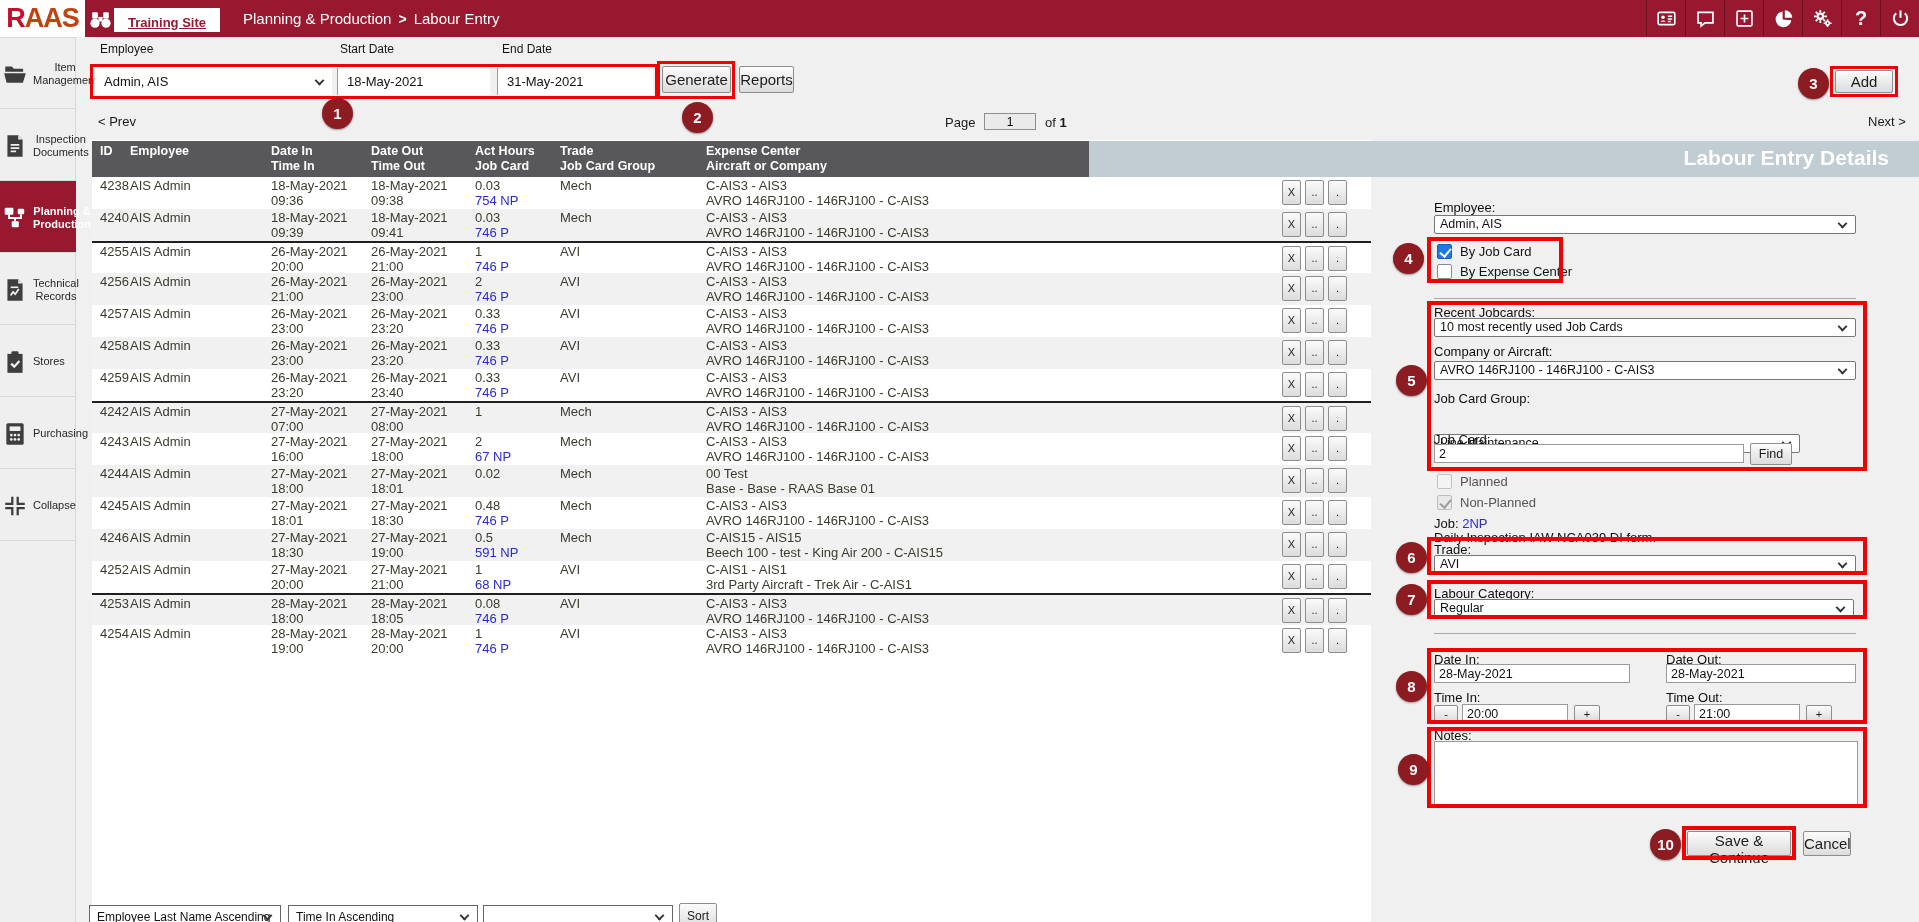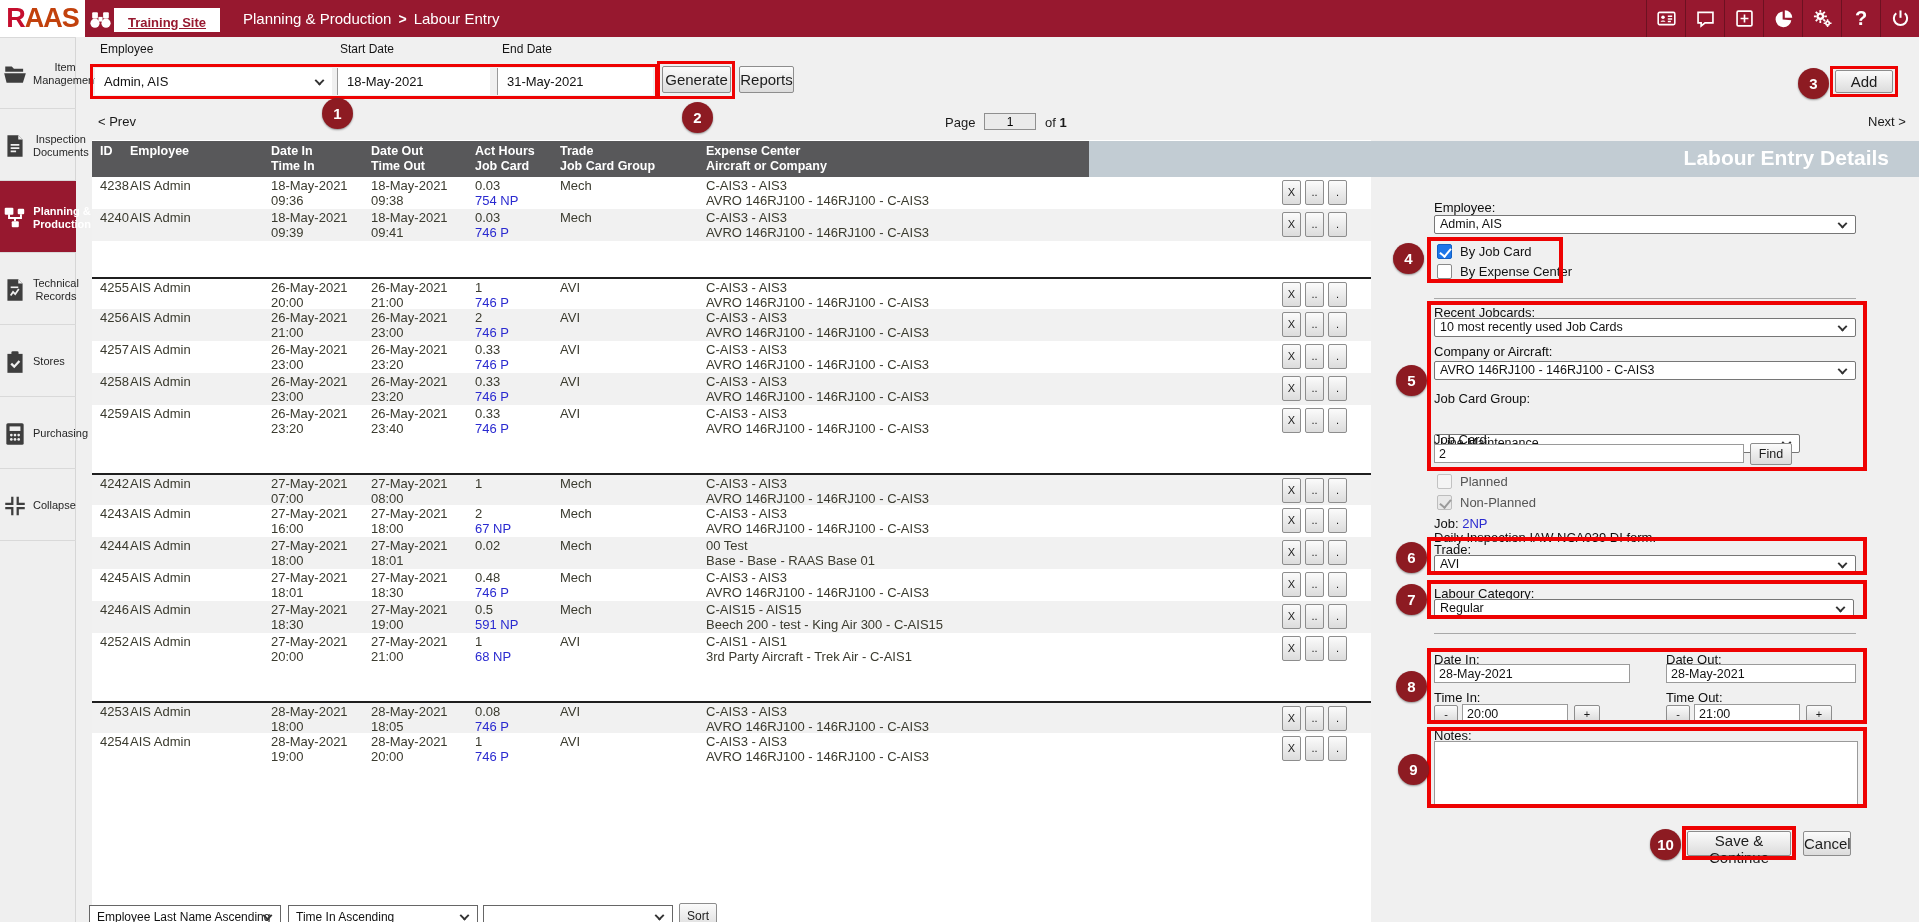--- a/index.html
+++ b/index.html
@@ -47,21 +47,21 @@
   
   .pager-txt{position:absolute;font-size:13px;color:#1a1a1a;cursor:pointer;}
   #page-input{position:absolute;width:52px;height:17px;background:#eaeaea;border:1px solid #8f8f8f;font-size:12px;text-align:center;font-family:"Liberation Sans",sans-serif;}
   
   #content-bg{position:absolute;left:92px;top:140px;width:1279px;height:782px;background:#fff;}
   #thead{position:absolute;left:92px;top:141px;width:997px;height:36px;background:var(--thead);color:#fff;z-index:2;}
   #thead .hc{position:absolute;top:3px;font-size:12.5px;font-weight:bold;line-height:15px;white-space:pre-line;}
   #tbody{position:absolute;left:92px;top:177px;width:1279px;z-index:2;}
   .trow{position:relative;height:32px;background:#fff;}
   .trow:nth-child(even){background:#f1f1f1;}
-  .trow.gs{border-top:2px solid #1f1f1f;margin-top:36px;}
+  .trow.gs{border-top:2px solid #1f1f1f;}
   .c{position:absolute;top:1px;font-size:13px;line-height:15px;color:#3a3a2e;white-space:nowrap;}
   .c .l2{display:block;}
   .c .l2.link{color:var(--link);cursor:pointer;}
   .col-id{left:8px;width:30px;}
   .col-emp{left:38px;width:140px;}
   .col-din{left:179px;width:98px;}
   .col-dout{left:279px;width:102px;}
   .col-act{left:383px;width:83px;}
   .col-trade{left:468px;width:144px;}
   .col-exp{left:614px;width:565px;}
@@ -422,21 +422,21 @@
           <button class="btn">.</button>
         </div>
       </div>
       <div class="trow">
         <div class="c col-id"><span class="l1">4246</span></div>
         <div class="c col-emp"><span class="l1">AIS Admin</span></div>
         <div class="c col-din"><span class="l1">27-May-2021</span><span class="l2">18:30</span></div>
         <div class="c col-dout"><span class="l1">27-May-2021</span><span class="l2">19:00</span></div>
         <div class="c col-act"><span class="l1">0.5</span><span class="l2 link">591 NP</span></div>
         <div class="c col-trade"><span class="l1">Mech</span></div>
-        <div class="c col-exp"><span class="l1">C-AIS15 - AIS15</span><span class="l2">Beech 200 - test - King Air 300 - C-AIS15</span></div>
+        <div class="c col-exp"><span class="l1">C-AIS15 - AIS15</span><span class="l2">Beech 100 - test - King Air 200 - C-AIS15</span></div>
         <div class="acts">
           <button class="btn">X</button>
           <button class="btn">..</button>
           <button class="btn">.</button>
         </div>
       </div>
       <div class="trow">
         <div class="c col-id"><span class="l1">4252</span></div>
         <div class="c col-emp"><span class="l1">AIS Admin</span></div>
         <div class="c col-din"><span class="l1">27-May-2021</span><span class="l2">20:00</span></div>

